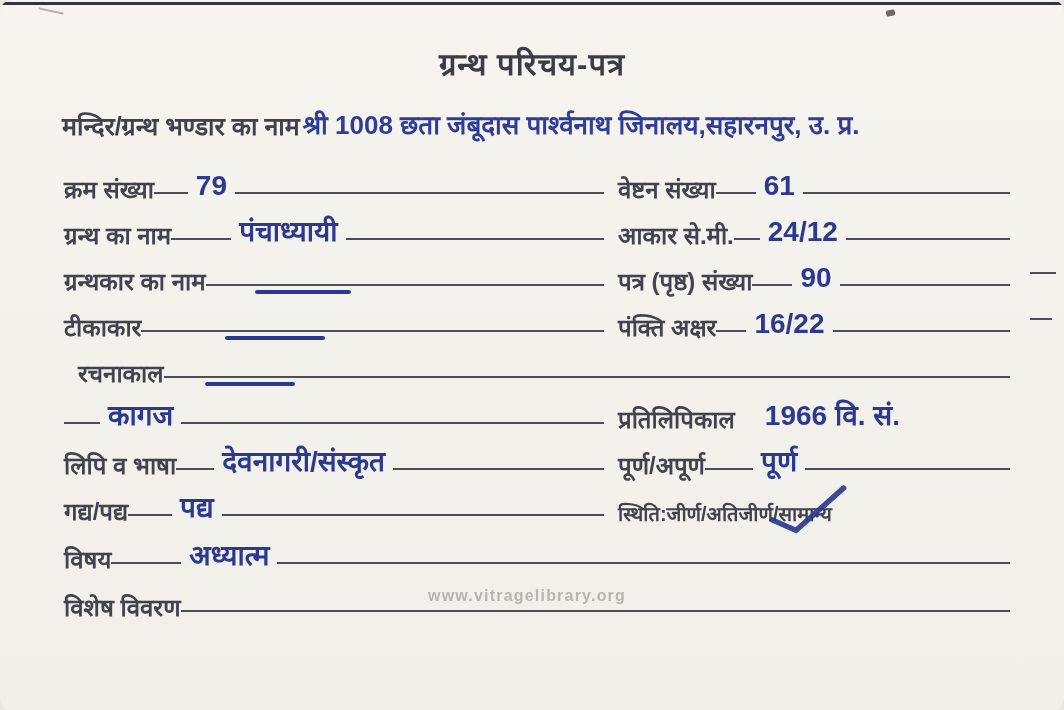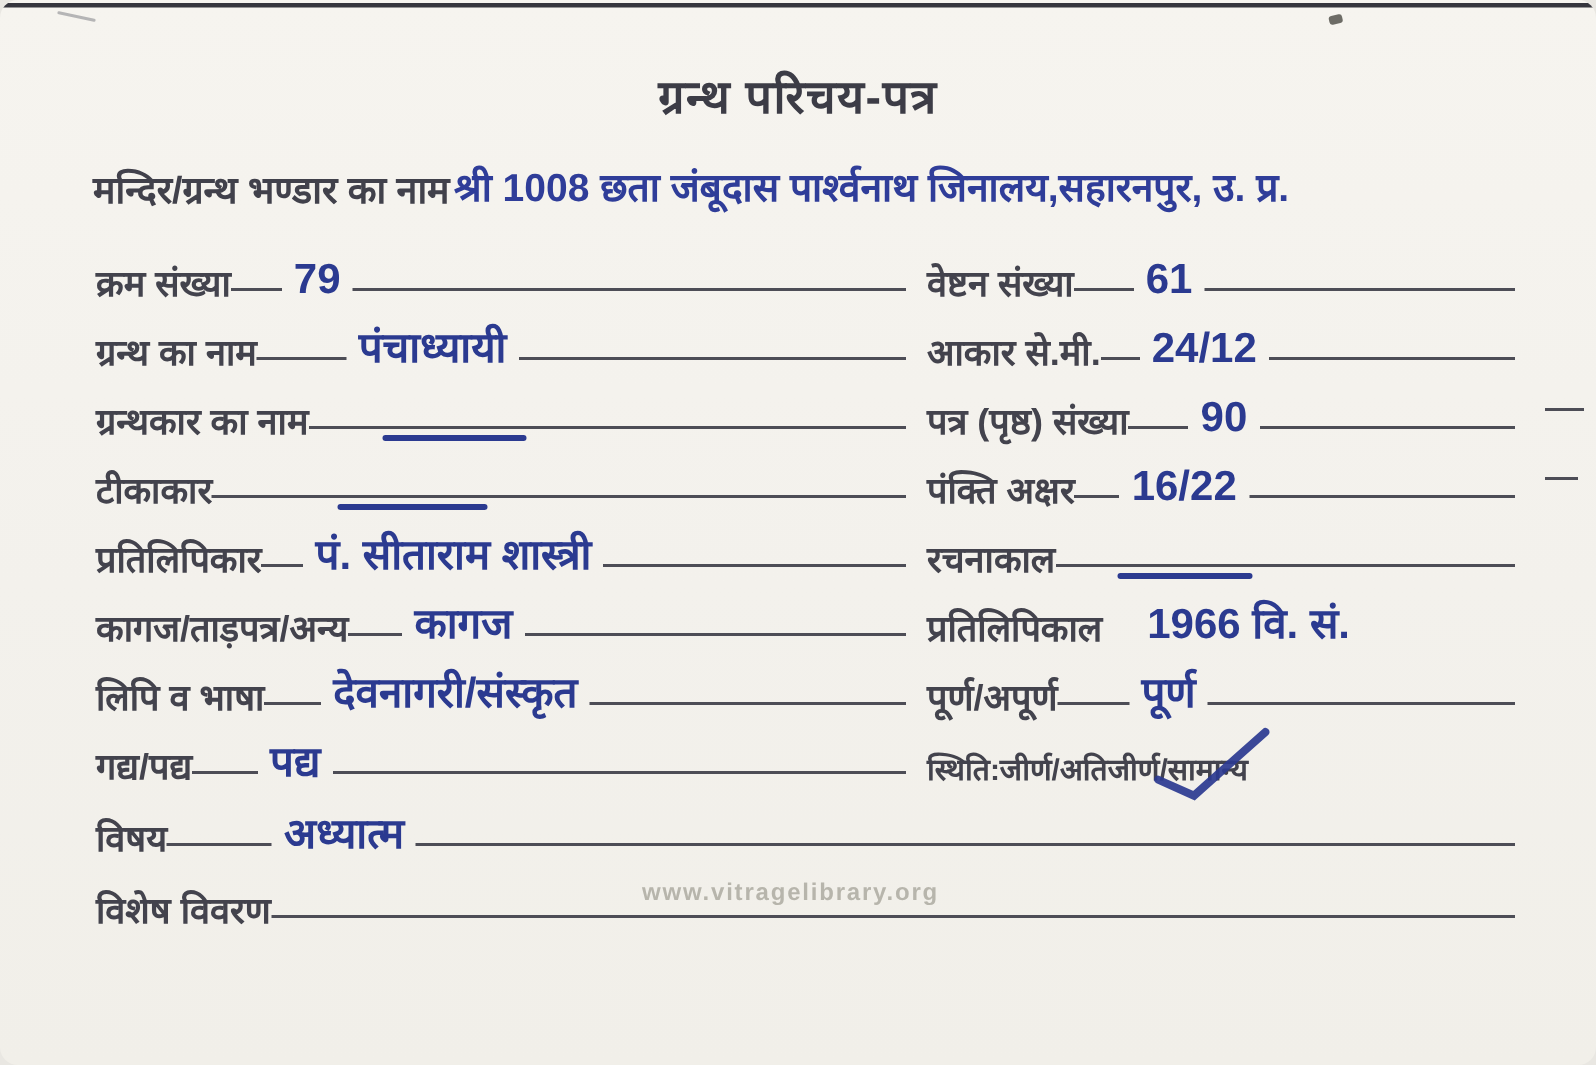--- a/index.html
+++ b/index.html
@@ -102,36 +102,29 @@
     </div>
     <div class="half-r">
       <span class="lbl">पंक्ति अक्षर</span>
       <span class="seg" style="width:30px"></span>
       <span class="val">16/22</span>
       <span class="seg grow"></span>
     </div>
   </div>
 
   <div class="row" style="top:348px">
-    <div class="half-l">
-      <span class="lbl">प्रतिलिपिकार</span>
-      <span class="seg" style="width:28px"></span>
-      <span class="val">पं. सीताराम शास्त्री</span>
-      <span class="seg grow"></span>
-    </div>
     <div class="half-r">
       <span class="lbl">रचनाकाल</span>
       <span class="seg grow"></span>
       <span class="bluedash" style="left:127px;width:90px"></span>
     </div>
   </div>
 
   <div class="row" style="top:394px">
     <div class="half-l">
-      <span class="lbl">कागज/ताड़पत्र/अन्य</span>
       <span class="seg" style="width:36px"></span>
       <span class="val">कागज</span>
       <span class="seg grow"></span>
     </div>
     <div class="half-r">
       <span class="lbl">प्रतिलिपिकाल</span>
       <span class="seg noline" style="width:22px"></span>
       <span class="val">1966 वि. सं.</span>
       <span class="seg grow noline"></span>
     </div>

